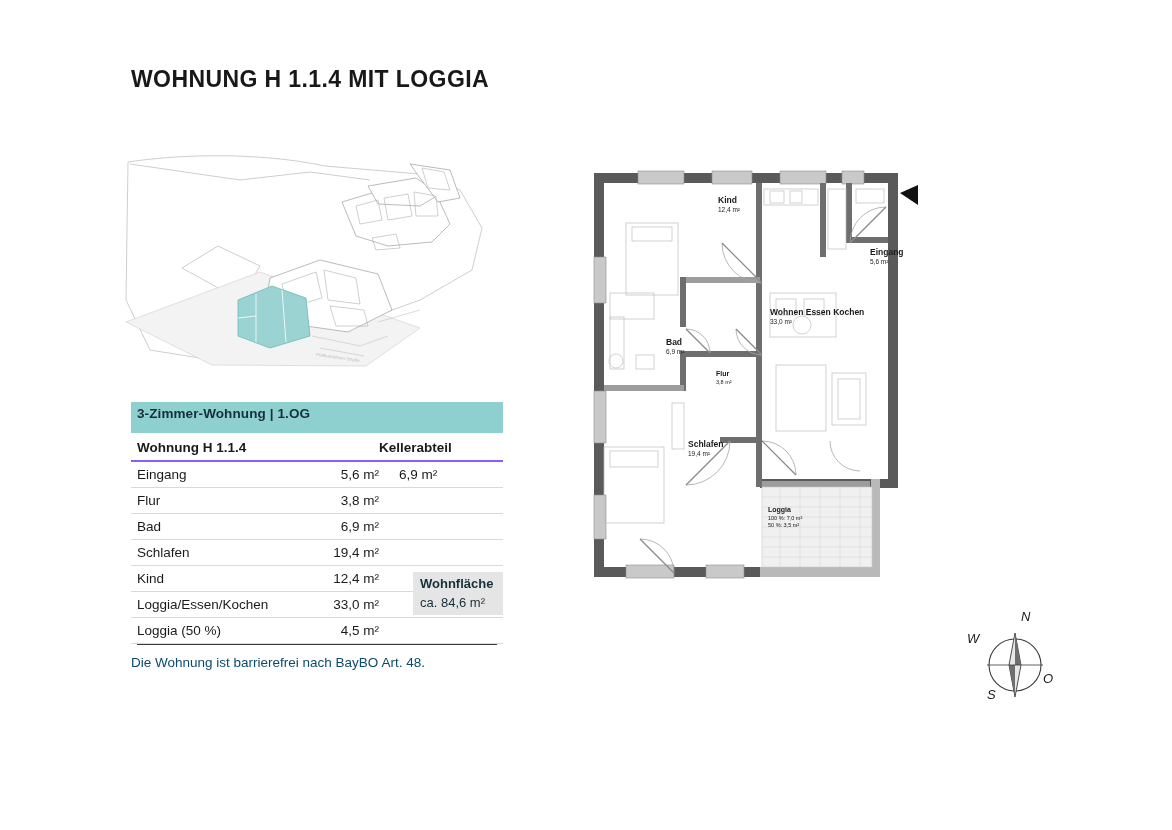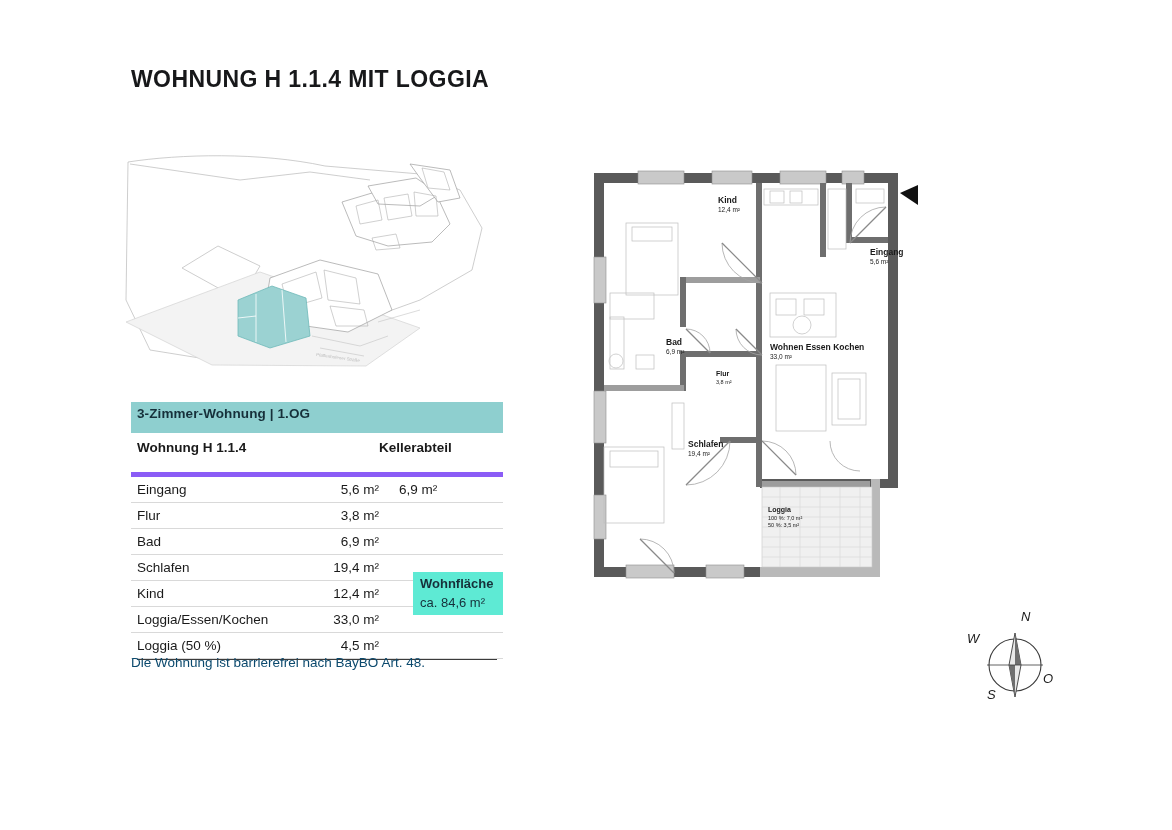--- a/index.html
+++ b/index.html
@@ -47,24 +47,24 @@
   .tbl-head {
     background: #8ecfcf;
     color: #16303a;
     font-weight: bold;
     font-size: 13.5px;
     padding: 4px 6px 12px 6px;
     letter-spacing: 0.1px;
   }
   .tbl-subhead {
     display: flex;
-    padding: 7px 6px 17px 6px;
+    padding: 7px 6px 5px 6px;
     font-weight: bold;
     font-size: 13.5px;
-    border-bottom: 5px solid #8b5cf6;
+    border-bottom: 2px solid #8b5cf6;
   }
   .tbl-subhead .c1 { width: 152px; }
   .tbl-subhead .c2 { width: 90px; }
   .tbl-subhead .c3 { flex: 1; }
 
   .tbl-row {
     display: flex;
     align-items: baseline;
     padding: 5px 6px 5px 6px;
     font-size: 13.5px;
@@ -78,21 +78,21 @@
   .tbl-rule {
     border-bottom: 1px solid #3b3b3b;
     margin: 0 6px 0 6px;
   }
 
   .total-box {
     position: absolute;
     right: 0;
     top: 170px;
     width: 90px;
-    background: #5eead4;
+    background: #e5e5e5;
     color: #16303a;
   }
   .total-box .t1 {
     font-weight: bold;
     font-size: 13px;
     padding: 4px 7px 2px 7px;
   }
   .total-box .t2 {
     font-size: 13px;
     padding: 2px 7px 5px 7px;
@@ -385,21 +385,21 @@
   <div class="fp-label" style="left:138px; top:30px;">
     <span>Kind</span>
     <span class="area">12,4 m²</span>
   </div>
 
   <div class="fp-label" style="left:290px; top:82px;">
     <span>Eingang</span>
     <span class="area">5,6 m²</span>
   </div>
 
-  <div class="fp-label" style="left:190px; top:142px;margin-top:35px;">
+  <div class="fp-label" style="left:190px; top:142px;">
     <span>Wohnen Essen Kochen</span>
     <span class="area">33,0 m²</span>
   </div>
 
   <div class="fp-label" style="left:86px; top:172px;">
     <span>Bad</span>
     <span class="area">6,9 m²</span>
   </div>
 
   <div class="fp-label small" style="left:136px; top:205px;">

